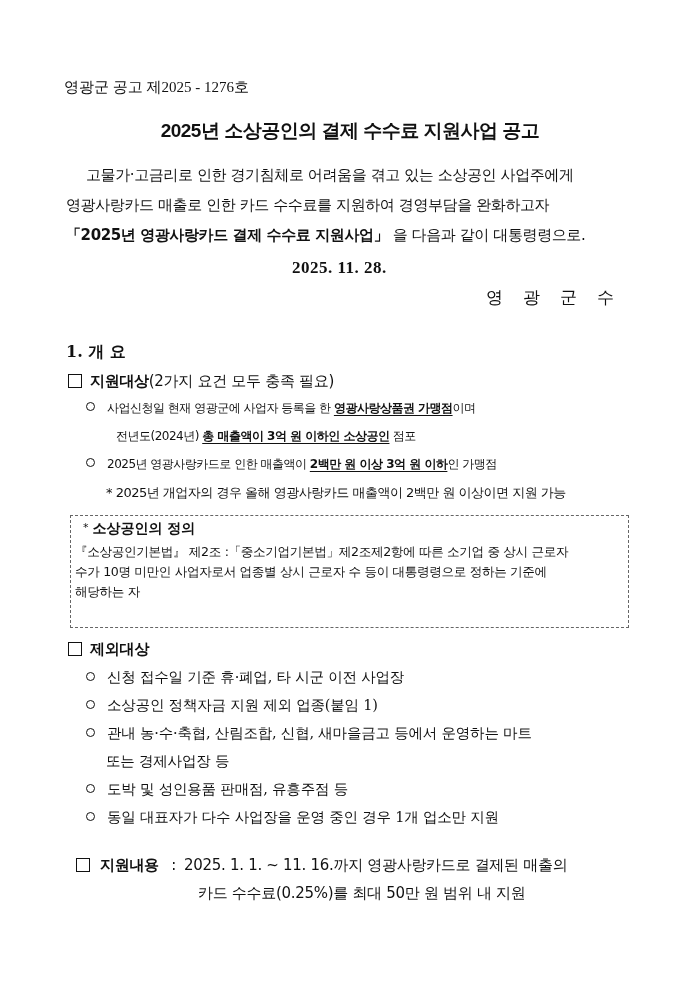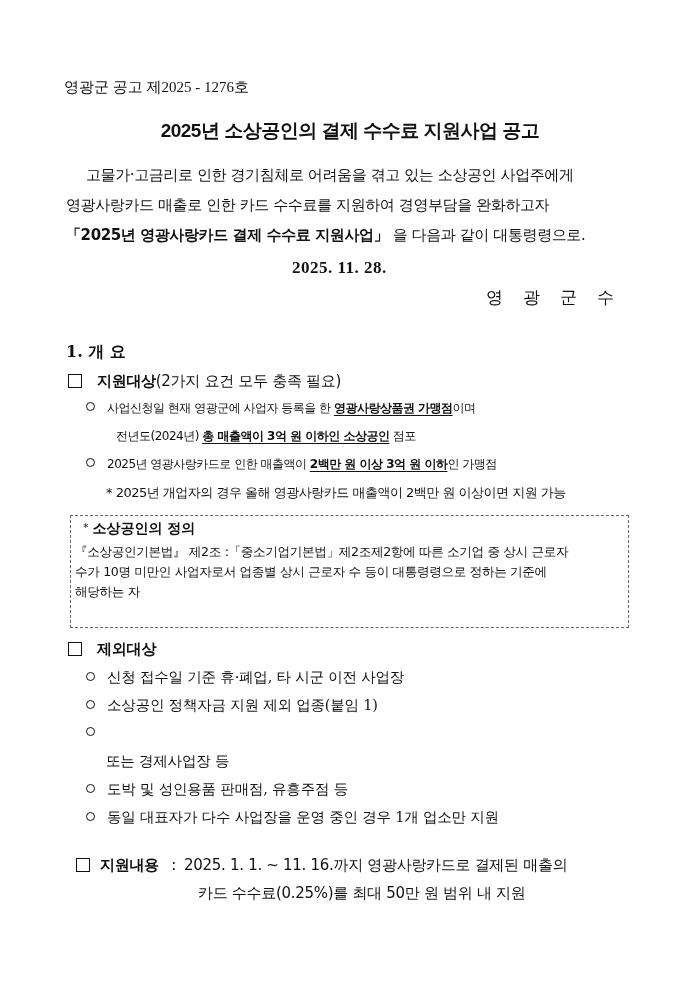--- a/index.html
+++ b/index.html
@@ -10,21 +10,21 @@
   .intro { left: 66px; font-size: 15px; font-family: "DejaVu Sans", sans-serif; letter-spacing: -0.4px; }
   .intro.l1 { top: 166px; left: 86px; }
   .intro.l2 { top: 196px; }
   .intro.l3 { top: 226px; }
   .intro b { font-weight: bold; }
   .date { left: 292px; top: 258px; font-size: 17px; font-weight: bold; font-family: "Liberation Serif", serif; letter-spacing: 0.5px; }
   .issuer { left: 486px; top: 286px; font-size: 17px; font-family: "DejaVu Serif", serif; letter-spacing: 20px; }
   .h1 { left: 66px; top: 342px; font-size: 16px; font-weight: bold; font-family: "DejaVu Serif", serif; }
   .sub { font-size: 15px; font-family: "DejaVu Sans", sans-serif; letter-spacing: -0.3px; }
   .sub .box { display: inline-block; width: 14px; height: 14px; border: 1.5px solid #111; margin-right: 8px; vertical-align: -2px; box-sizing: border-box; }
-  .sub b { font-weight: bold; margin-left: 7px; }
+  .sub b { font-weight: bold; }
   .bullet { font-size: 12px; font-family: "DejaVu Sans", sans-serif; letter-spacing: -0.5px; }
   .bullet .circ { display: inline-block; width: 9px; height: 9px; border: 1.6px solid #111; border-radius: 50%; margin-right: 12px; vertical-align: 1px; box-sizing: border-box; }
   .bullet b { font-weight: bold; }
   .bullet u { text-decoration: underline; text-underline-offset: 3px; }
   .note { font-size: 13px; font-family: "DejaVu Sans", sans-serif; letter-spacing: -0.5px; }
   .defbox { position: absolute; left: 70px; top: 515px; width: 559px; height: 113px; border: 1px dashed #666; box-sizing: border-box; }
   .defbox .hd { position: absolute; left: 12px; top: 4px; font-size: 14px; font-weight: bold; font-family: "DejaVu Sans", sans-serif; white-space: nowrap; }
   .defbox .hd .star { font-weight: normal; font-size: 11px; margin-right: 4px; vertical-align: 2px; }
   .defbox .ln { position: absolute; left: 4px; font-size: 12.6px; font-family: "DejaVu Sans", sans-serif; white-space: nowrap; letter-spacing: -0.35px; }
   .excl { font-family: "DejaVu Serif", serif; font-size: 14.5px; letter-spacing: -0.2px; }
@@ -73,21 +73,21 @@
 <div class="abs sub" style="left:68px; top:640px;">
   <span class="box"></span><b class="excl" style="font-size:15px;">제외대상</b>
 </div>
 <div class="abs bullet excl" style="left:86px; top:668px;">
   <span class="circ"></span><span>신청 접수일 기준 휴·폐업, 타 시군 이전 사업장</span>
 </div>
 <div class="abs bullet excl" style="left:86px; top:696px;">
   <span class="circ"></span><span>소상공인 정책자금 지원 제외 업종(붙임 1)</span>
 </div>
 <div class="abs bullet excl" style="left:86px; top:724px;">
-  <span class="circ"></span>
+  <span class="circ"></span><span>관내 농·수·축협, 산림조합, 신협, 새마을금고 등에서 운영하는 마트</span>
 </div>
 <div class="abs bullet excl" style="left:106px; top:752px;">
   <span>또는 경제사업장 등</span>
 </div>
 <div class="abs bullet excl" style="left:86px; top:780px;">
   <span class="circ"></span><span>도박 및 성인용품 판매점, 유흥주점 등</span>
 </div>
 <div class="abs bullet excl" style="left:86px; top:808px;">
   <span class="circ"></span><span>동일 대표자가 다수 사업장을 운영 중인 경우 1개 업소만 지원</span>
 </div>

